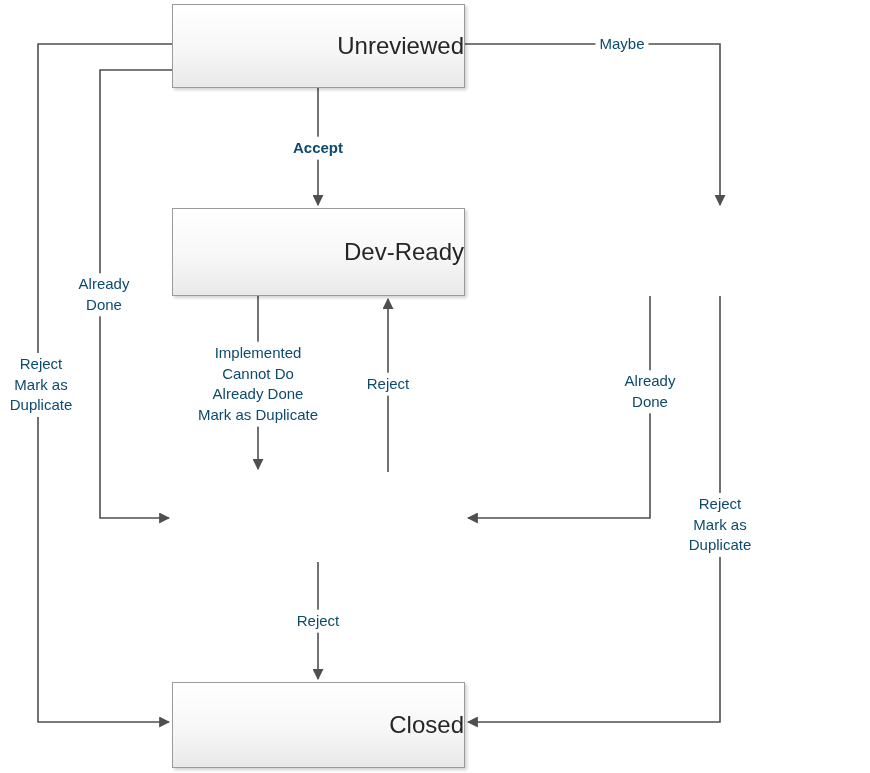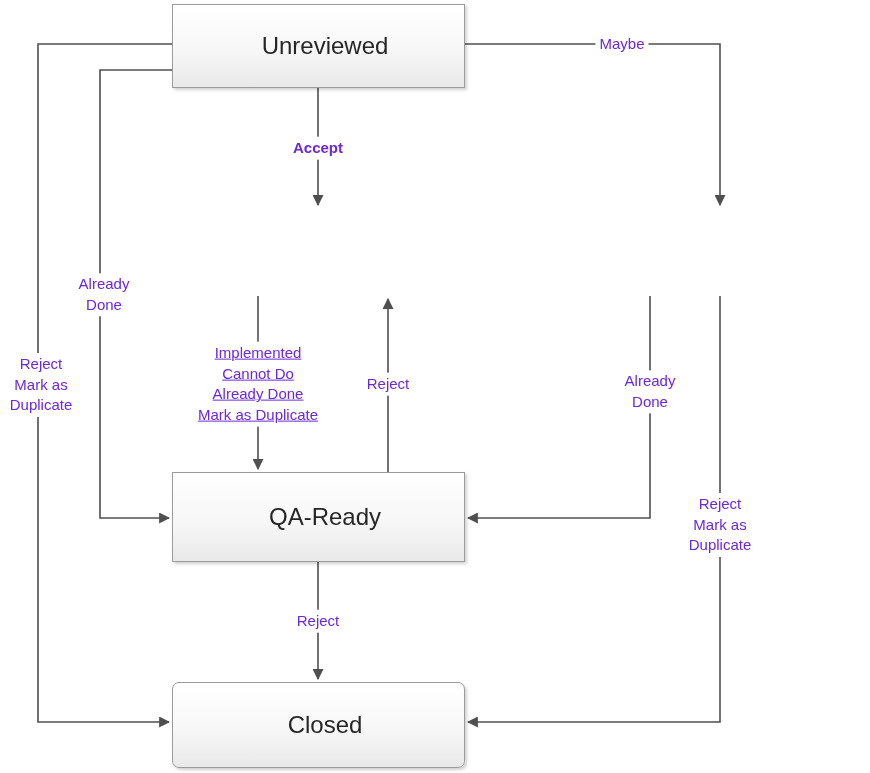--- a/index.html
+++ b/index.html
@@ -23,46 +23,46 @@
     height: 773px;
   }
   .node {
     position: absolute;
     box-sizing: border-box;
     border: 1px solid #9b9b9b;
     background: linear-gradient(to bottom, #ffffff 0%, #f7f7f7 55%, #e9e9e9 100%);
     box-shadow: 2px 2px 3px rgba(0,0,0,0.18);
     display: flex;
     align-items: center;
-    justify-content: center;
+    justify-content: flex-end;
     font-size: 24px;
     color: #262626;
     padding-left: 13px;
   }
   .node-unreviewed { left: 172px; top: 4px;   width: 293px; height: 84px; }
   .node-dev-ready  { left: 172px; top: 208px; width: 293px; height: 88px; }
   .node-mgmt-call  { left: 573px; top: 208px; width: 295px; height: 88px; }
   .node-qa-ready   { left: 172px; top: 472px; width: 293px; height: 90px; }
-  .node-closed     { left: 172px; top: 682px; width: 293px; height: 86px; border-radius: 7px; }
+  .node-closed     { left: 172px; top: 682px; width: 293px; height: 86px; }
   .edge-label {
     position: absolute;
     transform: translate(-50%, -50%);
     background: #ffffff;
     padding: 1px 4px;
     font-size: 15px;
     line-height: 1.38;
-    color: #6d28d9;
+    color: #0c4a6e;
     text-align: center;
     white-space: pre-line;
   }
   .lbl-accept        { left: 318px; top: 148px; font-weight: bold; }
   .lbl-maybe         { left: 622px; top: 44px;  }
   .lbl-already-left  { left: 104px; top: 295px; }
   .lbl-reject-left   { left: 41px;  top: 385px; }
-  .lbl-implemented   { left: 258px; top: 384px; text-decoration: underline; }
+  .lbl-implemented   { left: 258px; top: 384px; }
   .lbl-reject-up     { left: 388px; top: 384px; }
   .lbl-already-right { left: 650px; top: 392px; }
   .lbl-reject-right  { left: 720px; top: 525px; }
   .lbl-verify        { left: 318px; top: 621px; }
 </style>
 </head>
 <body>
 
 <div class="canvas">
 
@@ -81,22 +81,22 @@
       <path d="M388 472 V299" marker-end="url(#arrow)"></path>
       <path d="M650 296 V518 H468" marker-end="url(#arrow)"></path>
       <path d="M720 296 V722 H468" marker-end="url(#arrow)"></path>
       <path d="M318 562 V679" marker-end="url(#arrow)"></path>
     </g>
   </svg>
 
   <div class="node node-unreviewed">
     <span>Unreviewed</span>
   </div>
-  <div class="node node-qa-ready">
-    <span>QA-Ready</span>
+  <div class="node node-dev-ready">
+    <span>Dev-Ready</span>
   </div>
   <div class="node node-closed">
     <span>Closed</span>
   </div>
 
   <div class="edge-label lbl-accept">Accept</div>
   <div class="edge-label lbl-maybe">Maybe</div>
   <div class="edge-label lbl-already-left">Already
 Done</div>
   <div class="edge-label lbl-reject-left">Reject

